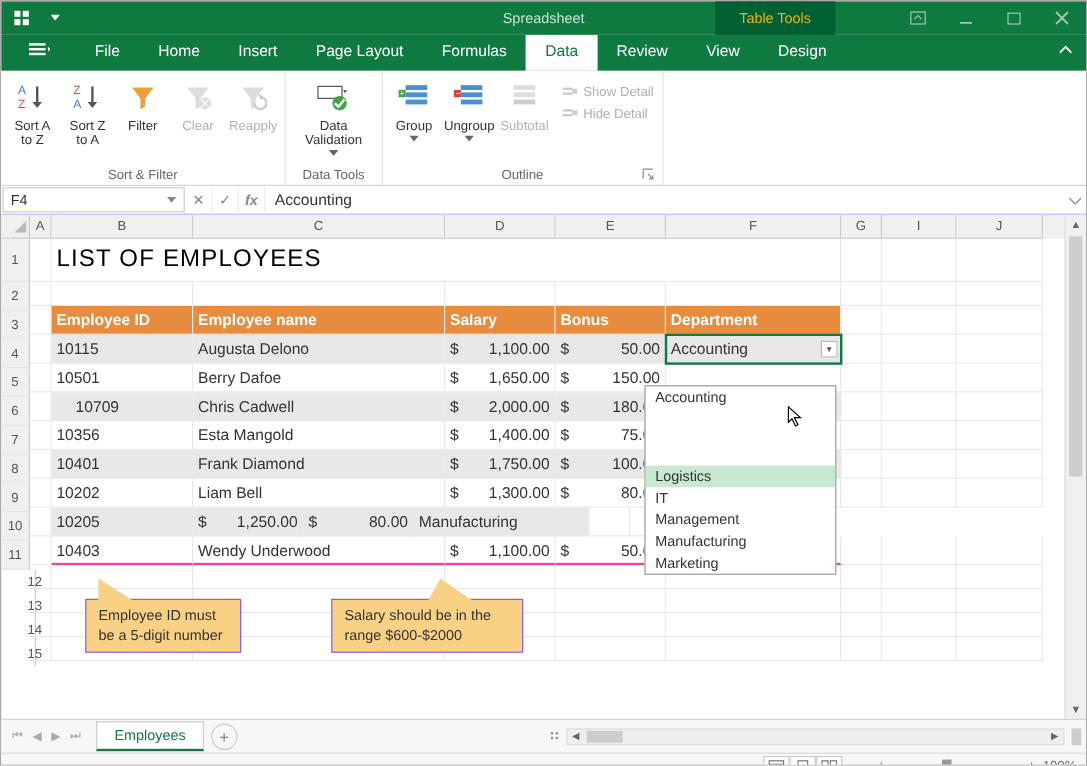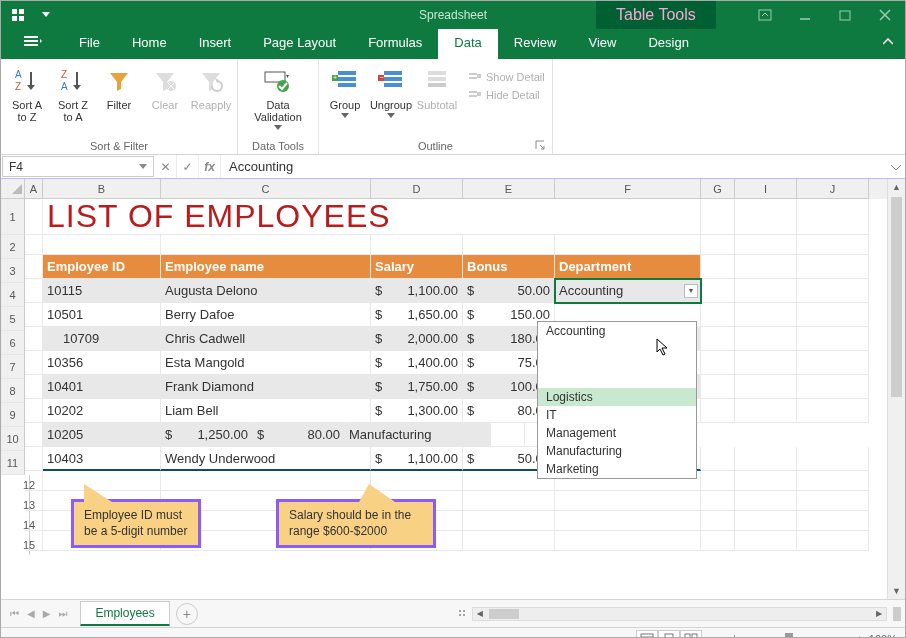--- a/index.html
+++ b/index.html
@@ -4,21 +4,21 @@
 <style>
   * { box-sizing: border-box; margin: 0; padding: 0; }
   body { font-family: "Segoe UI", Tahoma, sans-serif; font-size: 12px; color: #333; background: #fff; overflow: hidden; width: 906px; height: 638px; border: 1px solid #aaa; }
   
   
   .titlebar { background: #0e7a40; height: 28px; display: flex; align-items: center; color: #fff; position: relative; }
   .titlebar .qat { display: flex; align-items: center; gap: 6px; padding-left: 6px; }
   .titlebar .qat-btn { width: 22px; height: 22px; display: flex; align-items: center; justify-content: center; }
   .titlebar .qat-btn svg { fill: #fff; }
   .titlebar .title { position: absolute; left: 50%; transform: translateX(-50%); font-size: 12px; color: #c8e6d4; }
-  .titlebar .tabletools { position: absolute; left: 595px; top: 0; background: #015f34; height: 28px; padding: 0 20px; display: flex; align-items: center; color: #f9a8d4; font-size: 16px; }
+  .titlebar .tabletools { position: absolute; left: 595px; top: 0; background: #015f34; height: 28px; padding: 0 20px; display: flex; align-items: center; color: #eab308; font-size: 12px; }
   .titlebar .win-controls { margin-left: auto; display: flex; }
   .titlebar .win-btn { width: 40px; height: 28px; display: flex; align-items: center; justify-content: center; color: #9ecbb2; }
   .titlebar .win-btn svg { stroke: #9ecbb2; fill: none; }
 
   
   .ribbon-tabs { background: #0e7a40; display: flex; height: 30px; padding-left: 12px; }
   .ribbon-tabs .file-btn { width: 40px; height: 24px; display: flex; align-items: center; justify-content: center; margin-right: 10px; }
   .ribbon-tabs .file-btn svg { fill: #fff; }
   .ribbon-tab { padding: 6px 16px 6px; color: #fff; font-size: 13px; cursor: pointer; }
   .ribbon-tab.active { background: #fff; color: #0e7a40; }
@@ -52,36 +52,36 @@
   .row-headers { position: absolute; top: 20px; left: 0; width: 24px; }
   .rh { height: 24px; border-right: 1px solid #ccc; border-bottom: 1px solid #e6e6e6; background: #f0f0f0; display: flex; align-items: center; justify-content: center; font-size: 11px; color: #555; }
   .rh.first { height: 36px; }
   .rh.short { height: 20px; margin-left: 28px; }
   .cells { position: absolute; top: 20px; left: 24px; right: 18px; bottom: 0; }
   .row { display: flex; height: 24px; }
   .row.first { height: 36px; }
   .row.short { height: 20px; }
   .cell { border-right: 1px solid #e9e9e9; border-bottom: 1px solid #e9e9e9; display: flex; align-items: center; padding: 0 4px; font-size: 13px; overflow: hidden; white-space: nowrap; position: relative; }
   .row.banded .cell.in-table { background: #e8e8e8; }
-  .table-title { font-size: 32px; color: #b91c1c; font-weight: 300; letter-spacing: 1px; }
+  .table-title { font-size: 20px; color: #000000; font-weight: 300; letter-spacing: 1px; }
   .thead .cell.in-table { background: #e78b3f; color: #fff; font-weight: 600; }
-  .row.last-table .cell.in-table { border-bottom: 2px solid #0c4a6e; }
+  .row.last-table .cell.in-table { border-bottom: 2px solid #ec4899; }
   .cell.right { justify-content: flex-end; }
   .dollar { color: #333; margin-right: auto; }
   .sel-cell { outline: 2px solid #0e7a40; outline-offset: -1px; z-index: 2; position: relative; }
   .dd-arrow { position: absolute; right: 2px; top: 50%; transform: translateY(-50%); width: 14px; height: 14px; background: #fff; border: 1px solid #bbb; display:flex; align-items:center; justify-content:center; font-size:8px; color:#555; }
   
   
   .dropdown-panel { position: absolute; top: 142px; left: 536px; width: 160px; background: #fff; border: 1px solid #999; z-index: 20; font-size: 12px; }
   .dropdown-panel .dd-item { padding: 2px 8px; cursor: pointer; }
   .dropdown-panel .dd-item.hover { background: #c8e8d0; margin-top: 48px; }
   .cursor-arrow { position: absolute; top: 159px; left: 655px; z-index: 30; pointer-events:none; }
 
   
-  .callout { position: absolute; background: #f8d185; border: 3px solid #8b5cf6; padding: 6px 10px; font-size: 12px; z-index: 15; line-height: 1.3; }
+  .callout { position: absolute; background: #f8d185; border: 1px solid #8b5cf6; padding: 6px 10px; font-size: 12px; z-index: 15; line-height: 1.3; }
   .callout::before { content: ''; position: absolute; width: 0; height: 0; }
   .callout.c1 { top: 320px; left: 70px; width: 130px; }
   .callout.c1::before { top: -18px; left: 10px; border-left: 0px solid transparent; border-right: 28px solid transparent; border-bottom: 18px solid #f8d185; }
   .callout.c2 { top: 320px; left: 275px; width: 160px; }
   .callout.c2::before { top: -18px; left: 80px; border-left: 10px solid transparent; border-right: 26px solid transparent; border-bottom: 18px solid #f8d185; }
 
   
   .vscroll { position:absolute; top:0; right:0; width:18px; bottom:0; background:#f0f0f0; border-left:1px solid #ddd; }
   .vscroll .arr { height:16px; display:flex; align-items:center; justify-content:center; color:#666; font-size:9px; }
   .vscroll .thumb { position:absolute; top:18px; left:3px; right:3px; height:200px; background:#cdcdcd; }

